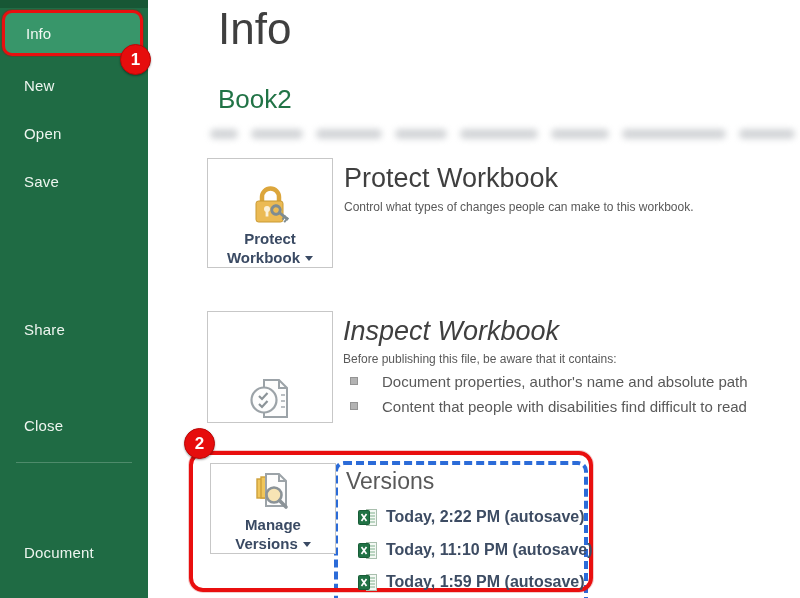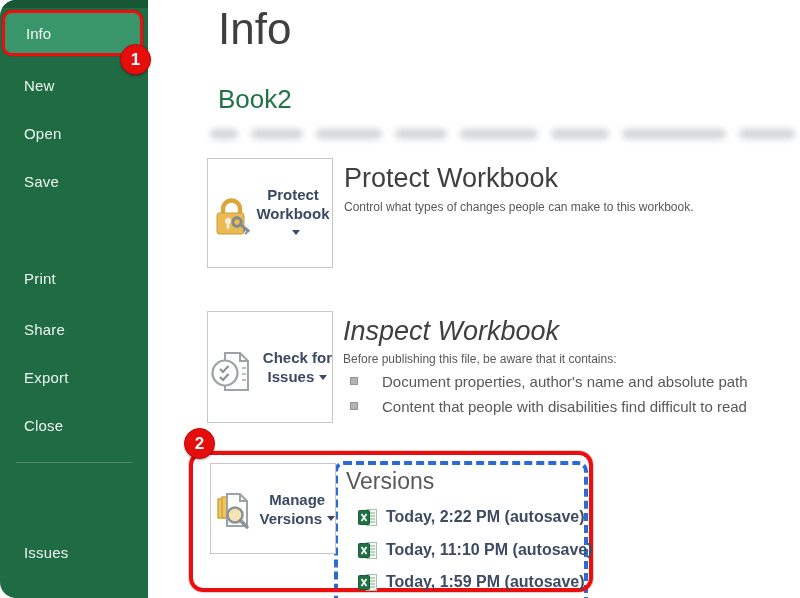--- a/index.html
+++ b/index.html
@@ -1,20 +1,19 @@
 <!DOCTYPE html>
 <html><head>
 <meta charset="utf-8">
 <style>
   html,body{margin:0;padding:0;background:#fff;}
   #app{
     position:relative;width:800px;height:598px;overflow:hidden;
     font-family:"Liberation Sans","DejaVu Sans",sans-serif;
     background:#ffffff;
-    border-radius:16px;
   }
   
   .sidebar{position:absolute;left:0;top:0;width:148px;height:598px;background:#1F6B44;}
   .sidebar-topstrip{position:absolute;left:0;top:0;width:148px;height:8px;background:#175735;}
   .nav-item{
     position:absolute;left:0;width:148px;height:22px;line-height:22px;
     padding-left:24px;box-sizing:border-box;color:#EDF5EF;font-size:15px;
     letter-spacing:.2px;cursor:pointer;white-space:nowrap;
   }
   .nav-info-box{
@@ -42,22 +41,22 @@
   }
   .workbook-name{position:absolute;left:218px;top:84px;font-size:26px;color:#217346;}
   .blur-line{
     position:absolute;left:210px;top:126px;width:586px;height:15px;
     display:flex;gap:13px;align-items:center;filter:blur(3px);opacity:.55;
   }
   .blur-line span{display:inline-block;height:10px;background:#AFB3B8;border-radius:5px;}
   
   .cmd-btn{
     position:absolute;width:126px;background:#FFFFFF;border:1px solid #C7C7C7;
-    box-sizing:border-box;display:flex;flex-direction:row;align-items:center;
-    justify-content:space-between;cursor:pointer;
+    box-sizing:border-box;display:flex;flex-direction:column;align-items:center;
+    justify-content:flex-end;cursor:pointer;
   }
   .cmd-btn .icon-wrap{margin-top:9px;height:46px;display:flex;align-items:center;}
   .cmd-btn .btn-label{
     font-size:15px;font-weight:600;color:#3A4A63;line-height:19px;text-align:center;
   }
   .caret{
     display:inline-block;width:0;height:0;margin-left:5px;margin-bottom:2px;
     border-left:4px solid transparent;border-right:4px solid transparent;
     border-top:5px solid #3A4A63;vertical-align:middle;
   }
@@ -107,25 +106,23 @@
     <div class="sidebar-topstrip"></div>
     <div class="nav-divider"></div>
 
     <div class="nav-info-box">
       <span class="nav-label">Info</span>
     </div>
 
     <div class="nav-item" style="top:75px">New</div>
     <div class="nav-item" style="top:123px">Open</div>
     <div class="nav-item" style="top:171px">Save</div>
-    <div class="nav-item" style="top:268px">Print</div>
     <div class="nav-item" style="top:319px">Share</div>
-    <div class="nav-item" style="top:367px">Export</div>
     <div class="nav-item" style="top:415px">Close</div>
-    <div class="nav-item" style="top:542px">Issues</div>
+    <div class="nav-item" style="top:542px">Document</div>
   </div>
 
   <div class="step-circle" id="circle1">1</div>
   <div class="step-circle" id="circle2">2</div>
 
   <div class="main-title">Info</div>
   <div class="workbook-name">Book2</div>
 
   <div class="blur-line">
     <span style="width:28px"></span>
@@ -171,24 +168,20 @@
             <line x1="34" y1="24" x2="38" y2="24"></line>
             <line x1="34" y1="30" x2="38" y2="30"></line>
         </g>
         <circle cx="17" cy="23" r="12.5" fill="#FDFDFD" stroke="#9CA3A8" stroke-width="2.2"></circle>
         <g stroke="#8B9398" stroke-width="2.2" fill="none">
           <path d="M12 19 l3 3 5.5-6"></path>
             <path d="M12 27 l3 3 5.5-6"></path>
         </g>
       </svg>
     </div>
-    <div class="btn-label">
-      <span>Check for</span><br>
-      <span>Issues</span><span class="caret"></span>
-    </div>
   </div>
   <div class="section-heading" id="heading-inspect">Inspect Workbook</div>
   <div class="section-desc" id="desc-inspect">Before publishing this file, be aware that it contains:</div>
   <div class="bullet-row" id="bullet-0">
     <span class="bullet-sq"></span>
     <span>Document properties, author's name and absolute path</span>
   </div>
   <div class="bullet-row" id="bullet-1">
     <span class="bullet-sq"></span>
     <span>Content that people with disabilities find difficult to read</span>

